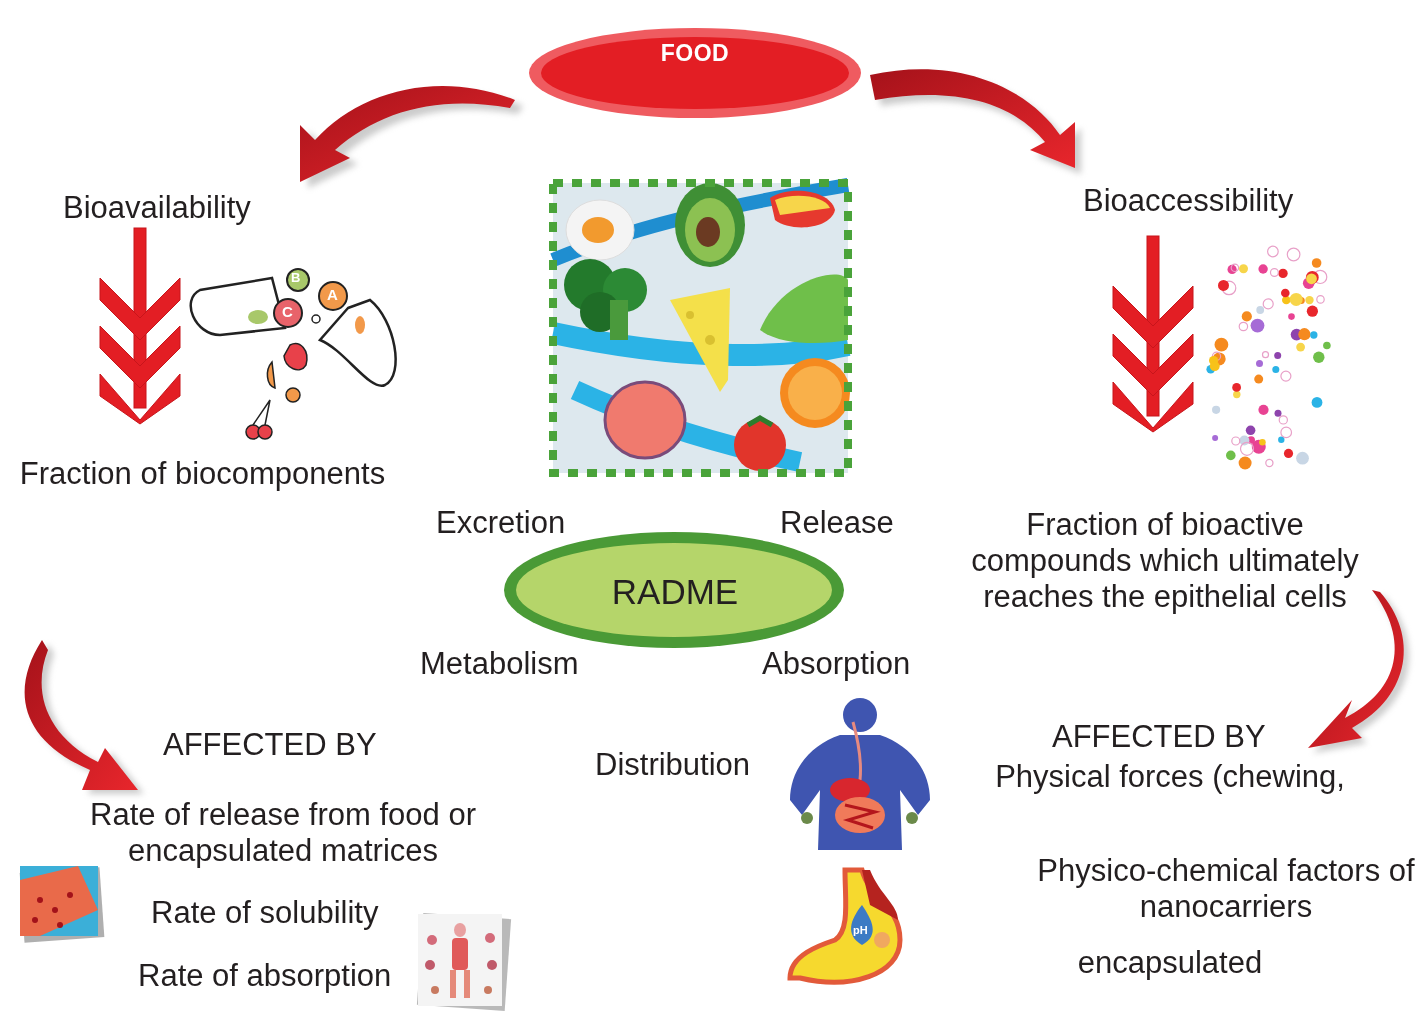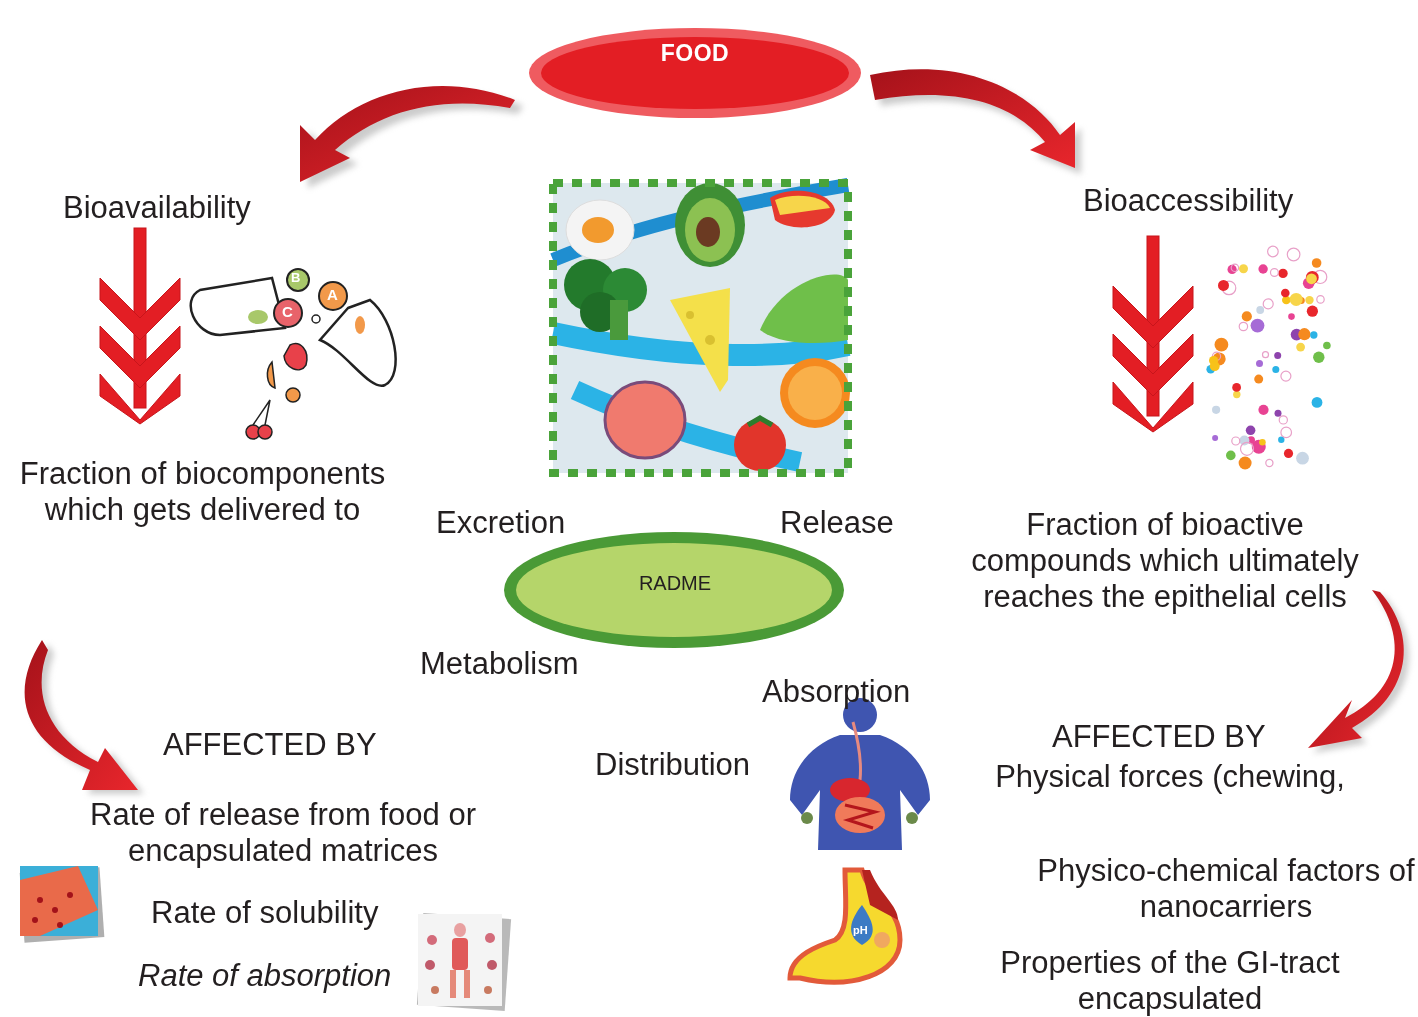--- a/index.html
+++ b/index.html
@@ -4,21 +4,21 @@
 <style>
   html, body { margin:0; padding:0; background:#ffffff; }
   body { width:1418px; height:1017px; position:relative; overflow:hidden;
          font-family:"Liberation Sans", sans-serif; color:#231f20; }
   .abs { position:absolute; }
   .txt { position:absolute; font-size:31px; line-height:36px; text-align:center; white-space:nowrap; color:#231f20; }
   svg.layer { position:absolute; left:0; top:0; }
   .food-label { position:absolute; left:530px; top:40px; width:330px; text-align:center;
                 font-weight:bold; font-size:23px; color:#ffffff; letter-spacing:0.5px; }
   .radme-label { position:absolute; left:505px; top:572px; width:340px; text-align:center;
-                 font-size:20px; color:#231f20; }
+                 font-size:35px; color:#231f20; }
 </style>
 </head>
 <body>
 
 <svg class="layer" width="1418" height="1017" viewBox="0 0 1418 1017">
   <defs>
     <linearGradient id="arrowGrad" x1="0" y1="0" x2="1" y2="1">
       <stop offset="0" stop-color="#a5121a"></stop>
       <stop offset="1" stop-color="#e8262c"></stop>
     </linearGradient>
@@ -255,51 +255,49 @@
     <circle cx="488" cy="990" r="4" fill="#c87a60"></circle>
   </g>
 </svg>
 
 <div class="food-label">FOOD</div>
 <div class="radme-label">RADME</div>
 
 <div class="txt" style="left:436px; top:505px;">Excretion</div>
 <div class="txt" style="left:780px; top:505px;">Release</div>
 <div class="txt" style="left:420px; top:646px;">Metabolism</div>
-<div class="txt" style="left:762px; top:646px;margin-top:28px;">Absorption</div>
+<div class="txt" style="left:762px; top:646px;">Absorption</div>
 <div class="txt" style="left:595px; top:714px;margin-top:33px;">Distribution</div>
 
 <div class="txt" style="left:63px; top:190px;">Bioavailability</div>
 <div class="txt" style="left:0px; top:456px; width:405px;">
   <div>Fraction of biocomponents</div>
-  <div>which gets delivered to</div>
 </div>
 <div class="txt" style="left:163px; top:727px;">AFFECTED BY</div>
 <div class="txt" style="left:69px; top:797px; width:428px;">
   <div>Rate of release from food or</div>
   <div>encapsulated matrices</div>
 </div>
 <div class="txt" style="left:151px; top:895px;">Rate of solubility</div>
-<div class="txt" style="left:138px; top:958px;font-style:italic;">Rate of absorption</div>
+<div class="txt" style="left:138px; top:958px;">Rate of absorption</div>
 
 <div class="txt" style="left:1083px; top:183px;">Bioaccessibility</div>
 <div class="txt" style="left:950px; top:507px; width:430px;">
   <div>Fraction of bioactive</div>
   <div>compounds which ultimately</div>
   <div>reaches the epithelial cells</div>
 </div>
 <div class="txt" style="left:1052px; top:719px;">AFFECTED BY</div>
 <div class="txt" style="left:960px; top:759px; width:420px;">
   <div>Physical forces (chewing,</div>
 </div>
 <div class="txt" style="left:1016px; top:853px; width:420px;">
   <div>Physico-chemical factors of</div>
   <div>nanocarriers</div>
 </div>
 <div class="txt" style="left:960px; top:945px; width:420px;">
-  <div>Properties of the GI-tract</div>
   <div>encapsulated</div>
 </div>
 
 <div class="abs" style="left:291px; top:270px; font-size:13px; font-weight:bold; color:#fff;">B</div>
 <div class="abs" style="left:327px; top:286px; font-size:15px; font-weight:bold; color:#fff;">A</div>
 <div class="abs" style="left:282px; top:303px; font-size:15px; font-weight:bold; color:#fff;">C</div>
 <div class="abs" style="left:853px; top:924px; font-size:11px; font-weight:bold; color:#fff;">pH</div>
 
 </body></html>

